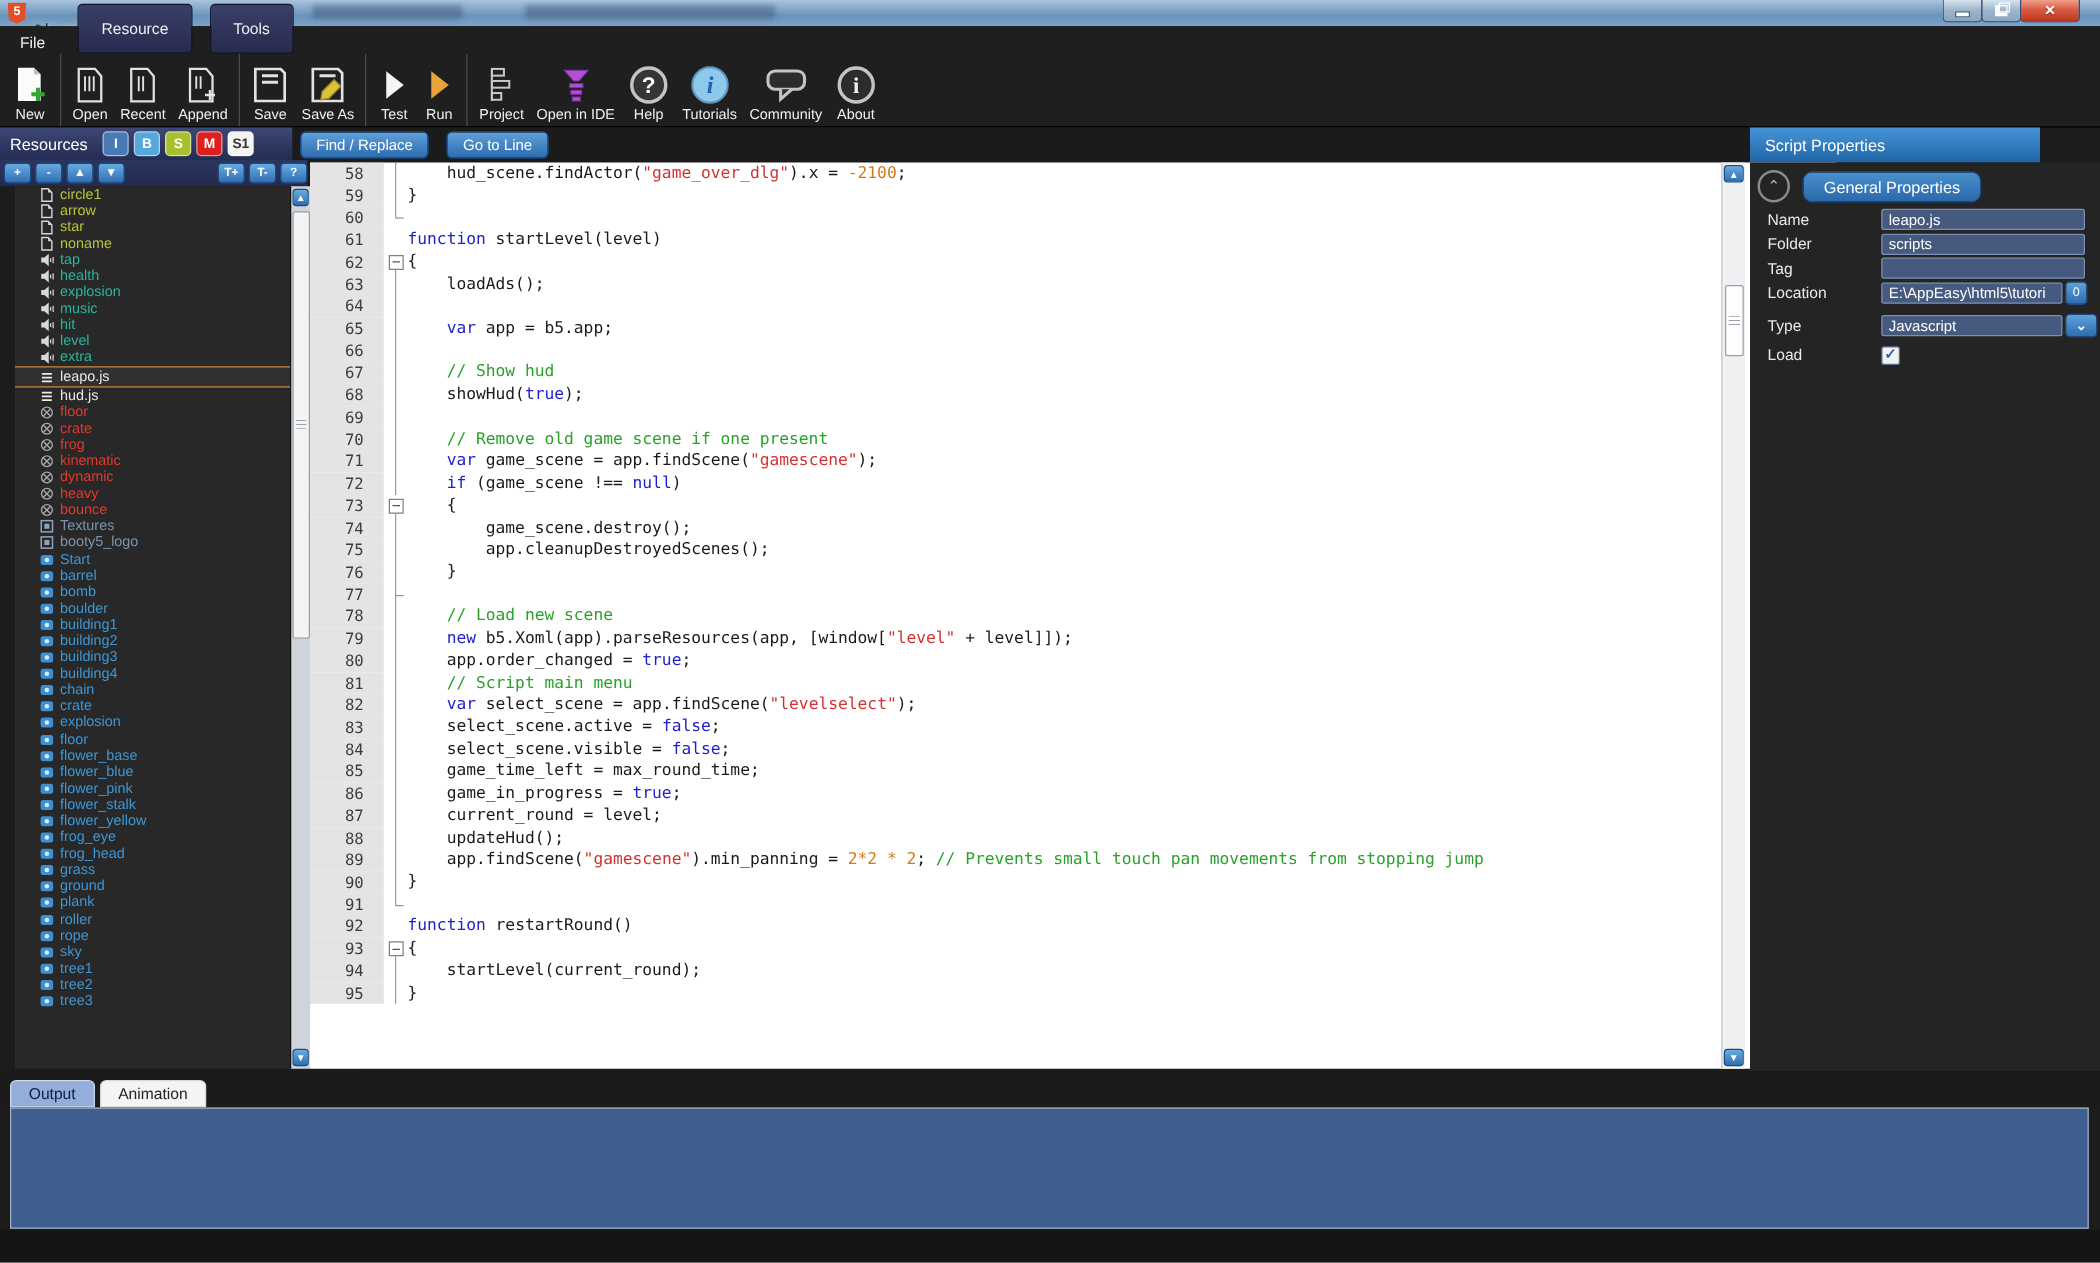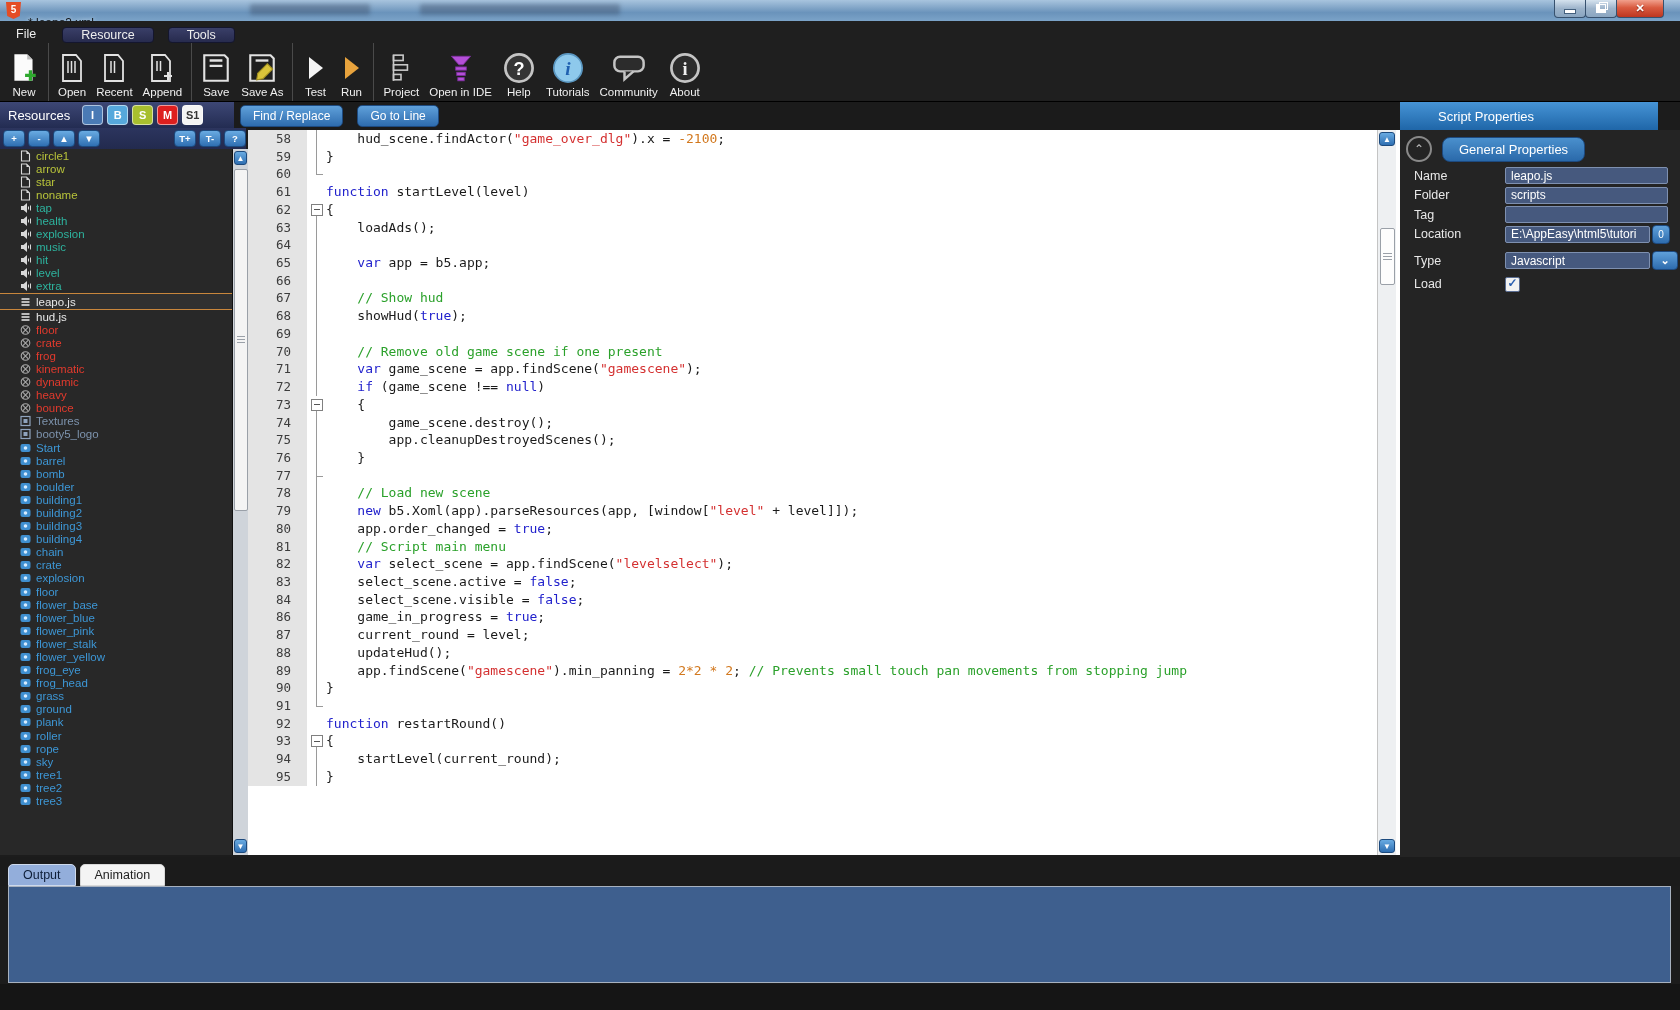--- a/index.html
+++ b/index.html
@@ -21,21 +21,21 @@
     background:linear-gradient(180deg,#d5e2ee,#9db4cb 50%,#8aa5c0);display:flex;align-items:center;justify-content:center;margin-left:-1px;}
   .winbtn.min{width:30px}.winbtn.max{width:30px}
   .winbtn.close{width:46px;background:linear-gradient(180deg,#f1a08c,#d95b40 45%,#bd3620);}
   .winbtn .bar{width:10px;height:3px;background:#fff;border:1px solid #44607e;margin-top:5px;}
   .winbtn .sq{width:8px;height:7px;border:1px solid #fff;box-shadow:2px -2px 0 -0px #fff inset;position:relative;}
   .winbtn .sq:after{content:"";position:absolute;left:2px;top:-3px;width:7px;height:6px;border:1px solid #fff;}
   .winbtn .x{color:#fff;font-size:11px;font-weight:bold;text-shadow:0 1px 1px #7a1c0c;}
   
   .menubar{position:absolute;left:0;top:21px;width:1680px;height:22px;background:#1f1f1f;display:flex;align-items:flex-end;}
   .menu-item{color:#eee;font-size:12.5px;padding:2px 12px;margin-left:4px;border-radius:4px;}
-  .menu-item.boxed{background:linear-gradient(180deg,#3a3f68,#272b4e);border:1px solid #14162e;padding:0 18px;margin-left:14px;}
+  .menu-item.boxed{background:linear-gradient(180deg,#3a3f68,#272b4e);border:1px solid #14162e;padding:12px 18px;margin-left:14px;}
   
   .toolbar{position:absolute;left:0;top:43px;width:1680px;height:58px;background:#1f1f1f;display:flex;border-bottom:1px solid #000;}
   .tb-group{display:flex;align-items:flex-end;padding:0 4px;border-right:1px solid #4a4a4a;}
   .tb-group:last-child{border-right:none;}
   .tb-btn{display:flex;flex-direction:column;align-items:center;justify-content:flex-end;padding:2px 5px 3px;height:52px;}
   .tb-btn .ic{height:34px;display:flex;align-items:center;}
   .tb-btn .lb{color:#f0f0f0;font-size:11.5px;margin-top:1px;white-space:nowrap;}
   
   .res-header{position:absolute;left:0;top:102px;width:234px;height:26px;
     background:linear-gradient(180deg,#3d4775,#232c52);display:flex;align-items:center;}
@@ -44,21 +44,21 @@
     display:flex;align-items:center;justify-content:center;border:1px solid rgba(255,255,255,.55);}
   .editor-strip{position:absolute;left:234px;top:102px;width:1166px;height:28px;background:#1b1b1b;display:flex;align-items:center;}
   .strip-btn{margin-left:14px;padding:3px 12px;border-radius:5px;font-size:12px;color:#fff;
     background:linear-gradient(180deg,#5fa0da,#2e6cae);border:1px solid #1d4a80;}
   .strip-btn:first-child{margin-left:6px;}
   
   .tree-toolbar{position:absolute;left:0;top:128px;width:246px;height:21px;background:linear-gradient(180deg,#2c355e,#222a4e);display:flex;align-items:center;}
   .tt-btn{width:20px;height:15px;border-radius:4px;margin-left:3px;font-size:9.5px;font-weight:bold;color:#fff;
     background:linear-gradient(180deg,#69abe2,#2f6fb2);border:1px solid #1c4a7e;display:flex;align-items:center;justify-content:center;}
   .tt-spacer{flex:1;}
-  .tree{position:absolute;left:0;top:149px;width:276px;height:706px;background:#282828;overflow:hidden;}
+  .tree{position:absolute;left:12px;top:149px;width:276px;height:706px;background:#282828;overflow:hidden;}
   .tree-item{height:13.1px;display:flex;align-items:center;padding-left:19px;font-size:11.5px;}
   .tree-item .tico{width:13px;height:12px;margin-right:4px;flex:0 0 13px;}
   .tree-item.sel{border-top:1px solid #c8863c;border-bottom:1px solid #c8863c;background:#303030;height:15px;}
   .c-shape{color:#b8c33a}.c-sound{color:#2db39e}.c-script{color:#e8e8e8}
   .c-material{color:#e23a2d}.c-texture{color:#7d93ad}.c-image{color:#3d97d6}
   .tree-scroll{position:absolute;left:232px;top:149px;width:15px;height:706px;background:#cfd4da;border-left:1px solid #111;}
   .scroll-btn{position:absolute;left:1px;width:13px;height:14px;border-radius:3px;color:#fff;font-size:8px;
     background:linear-gradient(180deg,#69abe2,#2f6fb2);border:1px solid #1c4a7e;display:flex;align-items:center;justify-content:center;box-sizing:border-box;}
   .thumb{position:absolute;left:1px;width:12px;background:#f4f4f4;border:1px solid #9aa0a8;border-radius:2px;}
   .thumb .grip{position:absolute;left:2px;right:2px;top:50%;height:7px;margin-top:-4px;
@@ -77,21 +77,21 @@
   .f-box:before{left:4px;top:3px;width:10px;height:10px;background:#fff;border:1px solid #808080;
     background-image:linear-gradient(#555,#555);background-size:6px 1px;background-position:center;background-repeat:no-repeat;}
   .f-box:after{left:9px;top:15px;bottom:0;width:1px;background:#9a9a9a;}
   .codetxt{flex:1;}
   .t-p{color:#1a1a1a}.t-k{color:#2121cc}.t-s{color:#d43131}.t-n{color:#d2781e}.t-c{color:#2ba12b}
   .ed-scroll{position:absolute;left:1377px;top:130px;width:18px;height:725px;background:#eef0f2;border-left:1px solid #c4c4c4;}
   .ed-scroll .scroll-btn{width:16px;}
   .ed-thumb{position:absolute;left:2px;width:13px;background:#fdfdfd;border:1px solid #9aa0a8;border-radius:2px;}
   
   .props-header{position:absolute;left:1400px;top:102px;width:232px;height:28px;
-    background:linear-gradient(180deg,#4694d6,#1f66a8);display:flex;align-items:center;padding-left:26px;}
+    background:linear-gradient(180deg,#4694d6,#1f66a8);display:flex;align-items:center;}
   .props-header .t{color:#fff;font-size:13px;margin-left:12px;}
   .props{position:absolute;left:1400px;top:130px;width:280px;height:727px;background:#242424;}
   .collapse-row{display:flex;align-items:center;margin:6px 0 4px 6px;}
   .collapse-btn{width:22px;height:22px;border-radius:50%;border:2px solid #8a8a8a;color:#bdbdbd;
     display:flex;align-items:center;justify-content:center;font-size:12px;}
   .section-pill{margin-left:10px;padding:4px 16px;border-radius:8px;color:#fff;font-size:13px;
     background:linear-gradient(180deg,#4a90cd,#2a69aa);border:1px solid #1d4a80;}
   .prow{display:flex;align-items:center;height:19.5px;padding-left:14px;}
   .prow .plabel{width:91px;color:#e8e8e8;font-size:12.5px;}
   .pinput{width:151px;height:15px;background:#46597e;border:1px solid #7e90b0;border-radius:2px;
@@ -694,20 +694,21 @@
     <div class="code-line"><span class="lnum">75</span><span class="fold f-line"></span><span class="codetxt"><span class="t-p">        app.cleanupDestroyedScenes();</span></span></div>
     <div class="code-line"><span class="lnum">76</span><span class="fold f-line"></span><span class="codetxt"><span class="t-p">    }</span></span></div>
     <div class="code-line"><span class="lnum">77</span><span class="fold f-tee"></span><span class="codetxt"></span></div>
     <div class="code-line"><span class="lnum">78</span><span class="fold f-line"></span><span class="codetxt"><span class="t-p">    </span><span class="t-c">// Load new scene</span></span></div>
     <div class="code-line"><span class="lnum">79</span><span class="fold f-line"></span><span class="codetxt"><span class="t-p">    </span><span class="t-k">new</span><span class="t-p"> b5.Xoml(app).parseResources(app, [window[</span><span class="t-s">"level"</span><span class="t-p"> + level]]);</span></span></div>
     <div class="code-line"><span class="lnum">80</span><span class="fold f-line"></span><span class="codetxt"><span class="t-p">    app.order_changed = </span><span class="t-k">true</span><span class="t-p">;</span></span></div>
     <div class="code-line"><span class="lnum">81</span><span class="fold f-line"></span><span class="codetxt"><span class="t-p">    </span><span class="t-c">// Script main menu</span></span></div>
     <div class="code-line"><span class="lnum">82</span><span class="fold f-line"></span><span class="codetxt"><span class="t-p">    </span><span class="t-k">var</span><span class="t-p"> select_scene = app.findScene(</span><span class="t-s">"levelselect"</span><span class="t-p">);</span></span></div>
     <div class="code-line"><span class="lnum">83</span><span class="fold f-line"></span><span class="codetxt"><span class="t-p">    select_scene.active = </span><span class="t-k">false</span><span class="t-p">;</span></span></div>
     <div class="code-line"><span class="lnum">84</span><span class="fold f-line"></span><span class="codetxt"><span class="t-p">    select_scene.visible = </span><span class="t-k">false</span><span class="t-p">;</span></span></div>
+    <div class="code-line"><span class="lnum">85</span><span class="fold f-line"></span><span class="codetxt"><span class="t-p">    game_time_left = max_round_time;</span></span></div>
     <div class="code-line"><span class="lnum">86</span><span class="fold f-line"></span><span class="codetxt"><span class="t-p">    game_in_progress = </span><span class="t-k">true</span><span class="t-p">;</span></span></div>
     <div class="code-line"><span class="lnum">87</span><span class="fold f-line"></span><span class="codetxt"><span class="t-p">    current_round = level;</span></span></div>
     <div class="code-line"><span class="lnum">88</span><span class="fold f-line"></span><span class="codetxt"><span class="t-p">    updateHud();</span></span></div>
     <div class="code-line"><span class="lnum">89</span><span class="fold f-line"></span><span class="codetxt"><span class="t-p">    app.findScene(</span><span class="t-s">"gamescene"</span><span class="t-p">).min_panning = </span><span class="t-n">2*2 * 2</span><span class="t-p">; </span><span class="t-c">// Prevents small touch pan movements from stopping jump</span></span></div>
     <div class="code-line"><span class="lnum">90</span><span class="fold f-line"></span><span class="codetxt"><span class="t-p">}</span></span></div>
     <div class="code-line"><span class="lnum">91</span><span class="fold f-end"></span><span class="codetxt"></span></div>
     <div class="code-line"><span class="lnum">92</span><span class="fold f-none"></span><span class="codetxt"><span class="t-k">function</span><span class="t-p"> restartRound()</span></span></div>
     <div class="code-line"><span class="lnum">93</span><span class="fold f-box"></span><span class="codetxt"><span class="t-p">{</span></span></div>
     <div class="code-line"><span class="lnum">94</span><span class="fold f-line"></span><span class="codetxt"><span class="t-p">    startLevel(current_round);</span></span></div>
     <div class="code-line"><span class="lnum">95</span><span class="fold f-line"></span><span class="codetxt"><span class="t-p">}</span></span></div>

